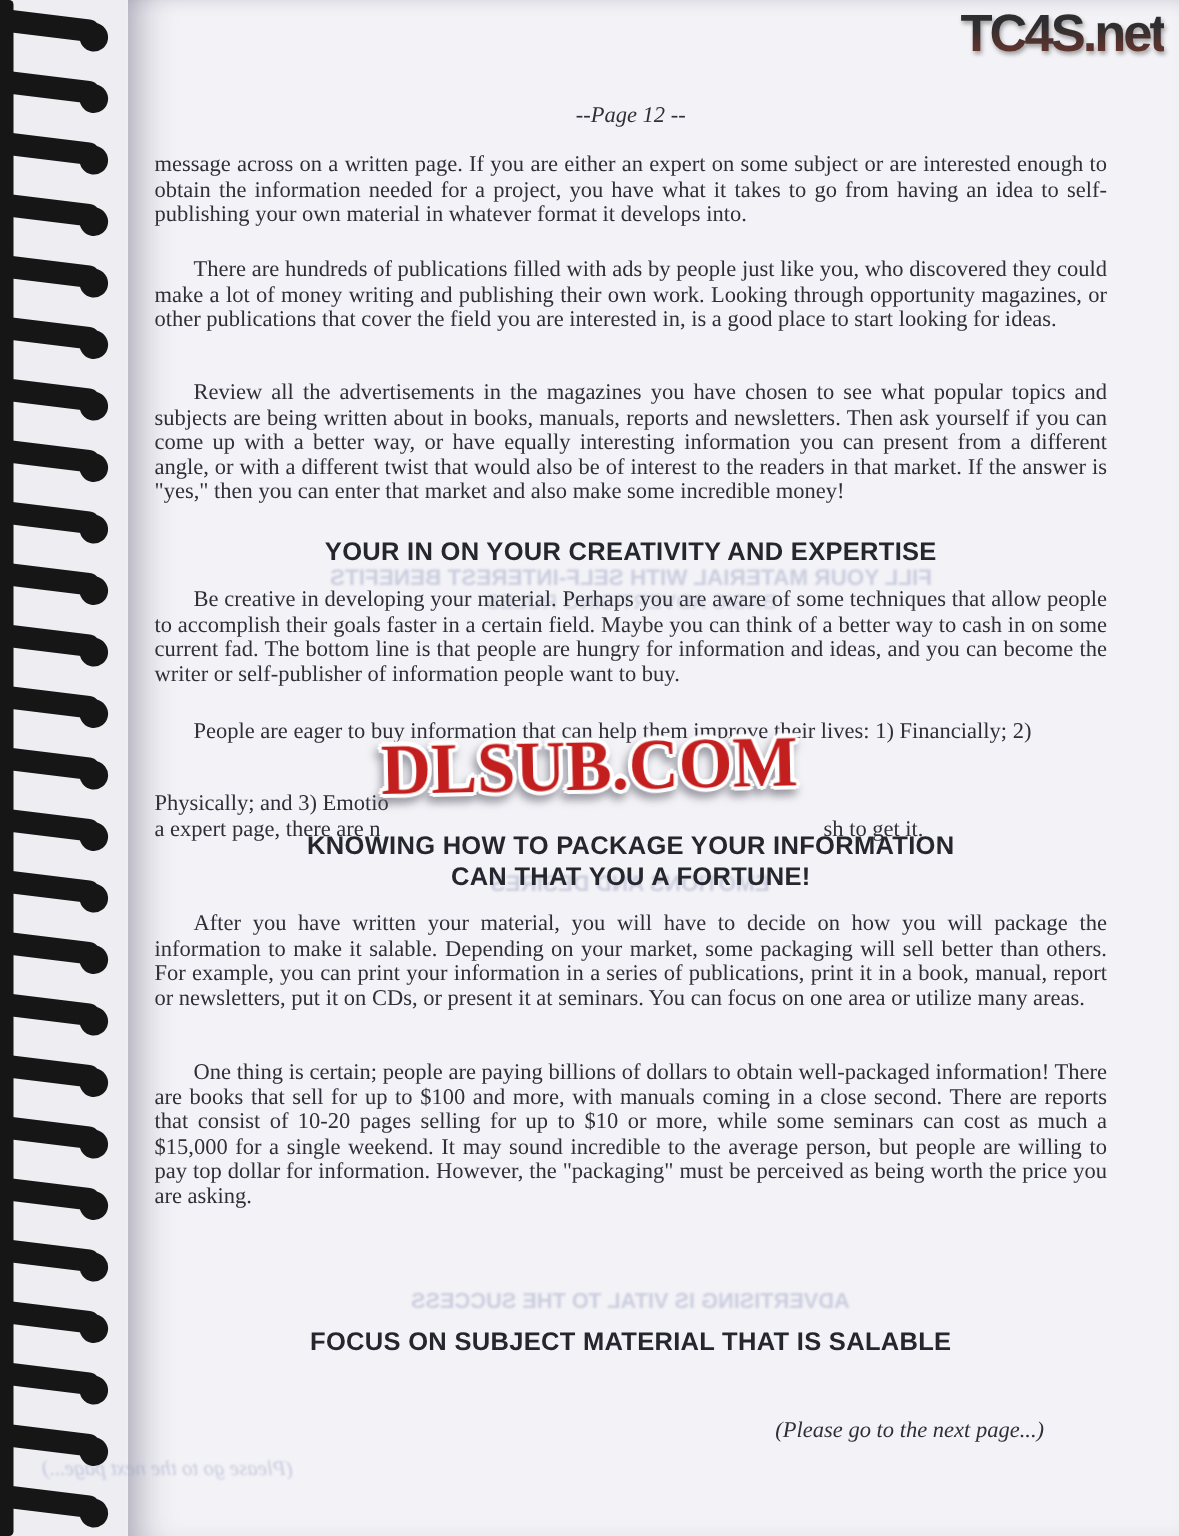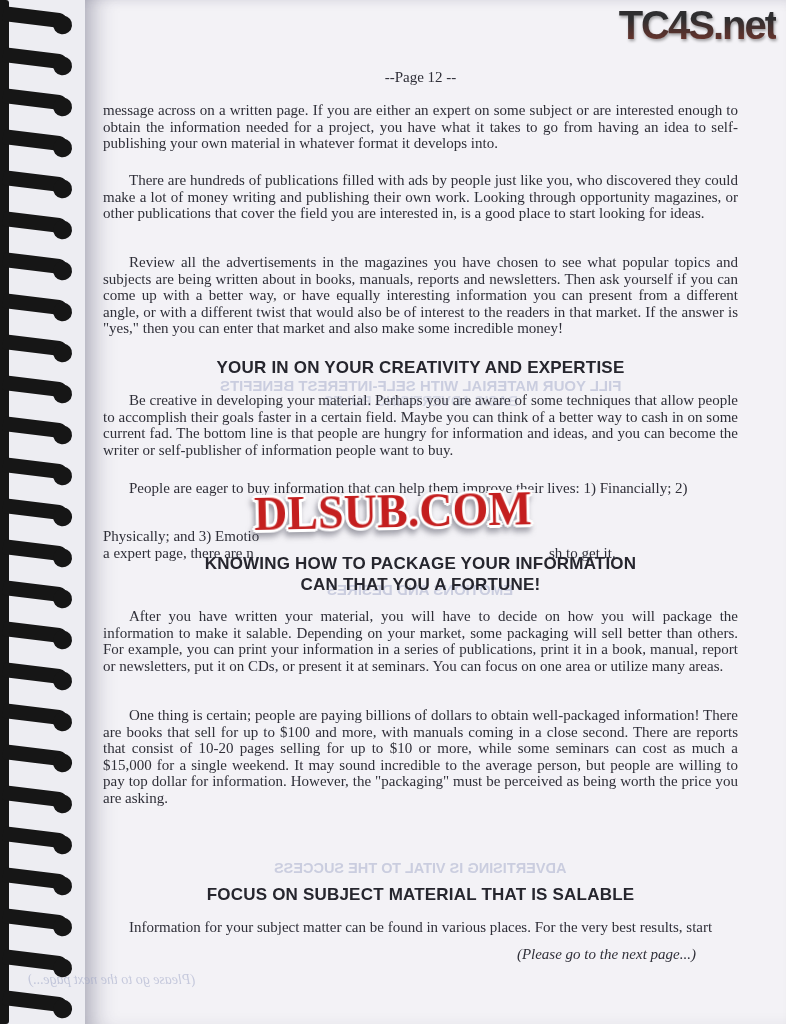--- a/index.html
+++ b/index.html
@@ -20,38 +20,38 @@
                   border-radius:0 3px 3px 0;}
   .tooth{position:absolute;left:3px;width:64px;height:15px;background:var(--binding);
          border-radius:4px 10px 10px 4px;transform:rotate(7deg);transform-origin:left center;}
   .tooth::after{content:"";position:absolute;right:-6px;top:2px;width:19px;height:19px;
                 border-radius:50%;background:var(--binding);}
   
   .col{position:absolute;left:103px;width:635px;color:var(--ink);font-size:15px;
        line-height:16.5px;z-index:5;}
   .para{text-align:justify;}
   .indent{text-indent:26px;}
-  .pageno{top:69px;text-align:center;}
+  .pageno{top:69px;text-align:center;font-style:italic;}
   .heading{font-family:"Liberation Sans",sans-serif;font-weight:bold;color:var(--heading-ink);
            font-size:17px;line-height:21px;text-align:center;letter-spacing:.2px;}
   .note{font-style:italic;text-align:right;padding-right:42px;box-sizing:border-box;}
   
   .wline{display:flex;justify-content:space-between;height:17.5px;margin-top:30px;}
   .wline3{position:relative;height:17.5px;}
   .wline3 .right{position:absolute;left:446px;top:0;}
   
   .bleed{position:absolute;left:103px;width:635px;text-align:center;z-index:2;
          font-family:"Liberation Sans",sans-serif;font-weight:bold;font-size:15px;
          color:var(--bleed-ink);opacity:.45;filter:blur(.6px);pointer-events:none;}
   .bleed>span{display:inline-block;transform:scaleX(-1);}
   .bleed.serif{font-family:"Liberation Serif",serif;font-weight:normal;font-style:italic;
                font-size:14px;text-align:left;width:280px;left:28px;opacity:.5;}
   
   .wm-tc4s{position:absolute;top:3px;right:10px;z-index:20;
-           font-family:"Liberation Sans",sans-serif;font-weight:bold;font-size:40px;
+           font-family:"Liberation Sans",sans-serif;font-weight:bold;font-size:35px;
            letter-spacing:-2px;
            background:linear-gradient(180deg,var(--tc4s-dark) 35%,var(--tc4s-maroon) 88%);
            -webkit-background-clip:text;background-clip:text;color:transparent;
            filter:drop-shadow(1px 2px 1.5px rgba(0,0,0,.35));}
   .wm-dlsub{position:absolute;top:486px;left:254px;z-index:20;
             font-family:"Liberation Serif",serif;font-weight:bold;font-size:48px;
             letter-spacing:0px;color:var(--watermark-red);transform:rotate(-1.2deg) scaleX(.96);
             transform-origin:left center;white-space:nowrap;
             text-shadow:-3px 0 0 #fff,3px 0 0 #fff,0 -3px 0 #fff,0 3px 0 #fff,
                         -2px -2px 0 #fff,2px 2px 0 #fff,-2px 2px 0 #fff,2px -2px 0 #fff;
@@ -100,21 +100,20 @@
   <div class="col heading" style="top:553px">
     <div>KNOWING HOW TO PACKAGE YOUR INFORMATION</div>
     <div>CAN THAT YOU A FORTUNE!</div>
   </div>
 
   <div class="col para indent" style="top:608px">After you have written your material, you will have to decide on how you will package the information to make it salable. Depending on your market, some packaging will sell better than others. For example, you can print your information in a series of publications, print it in a book, manual, report or newsletters, put it on CDs, or present it at seminars. You can focus on one area or utilize many areas.</div>
   <div class="col para indent" style="top:707px">One thing is certain; people are paying billions of dollars to obtain well-packaged information! There are books that sell for up to $100 and more, with manuals coming in a close second. There are reports that consist of 10-20 pages selling for up to $10 or more, while some seminars can cost as much a $15,000 for a single weekend. It may sound incredible to the average person, but people are willing to pay top dollar for information. However, the "packaging" must be perceived as being worth the price you are asking.</div>
 
   <div class="col heading" style="top:884px">FOCUS ON SUBJECT MATERIAL THAT IS SALABLE</div>
 
-  <div class="col para indent" style="top:919px">Information for your subject matter can be found in various places. For the very best results, start</div>
 
   <div class="col note" style="top:946px">(Please go to the next page...)</div>
 
   <div class="wm-tc4s">TC4S.net</div>
   <div class="wm-dlsub">DLSUB.COM</div>
 
   <div class="binding">
     <div class="spine"></div>
   <div class="tooth" style="top: 6px;"></div>
       <div class="tooth" style="top: 47px;"></div>

